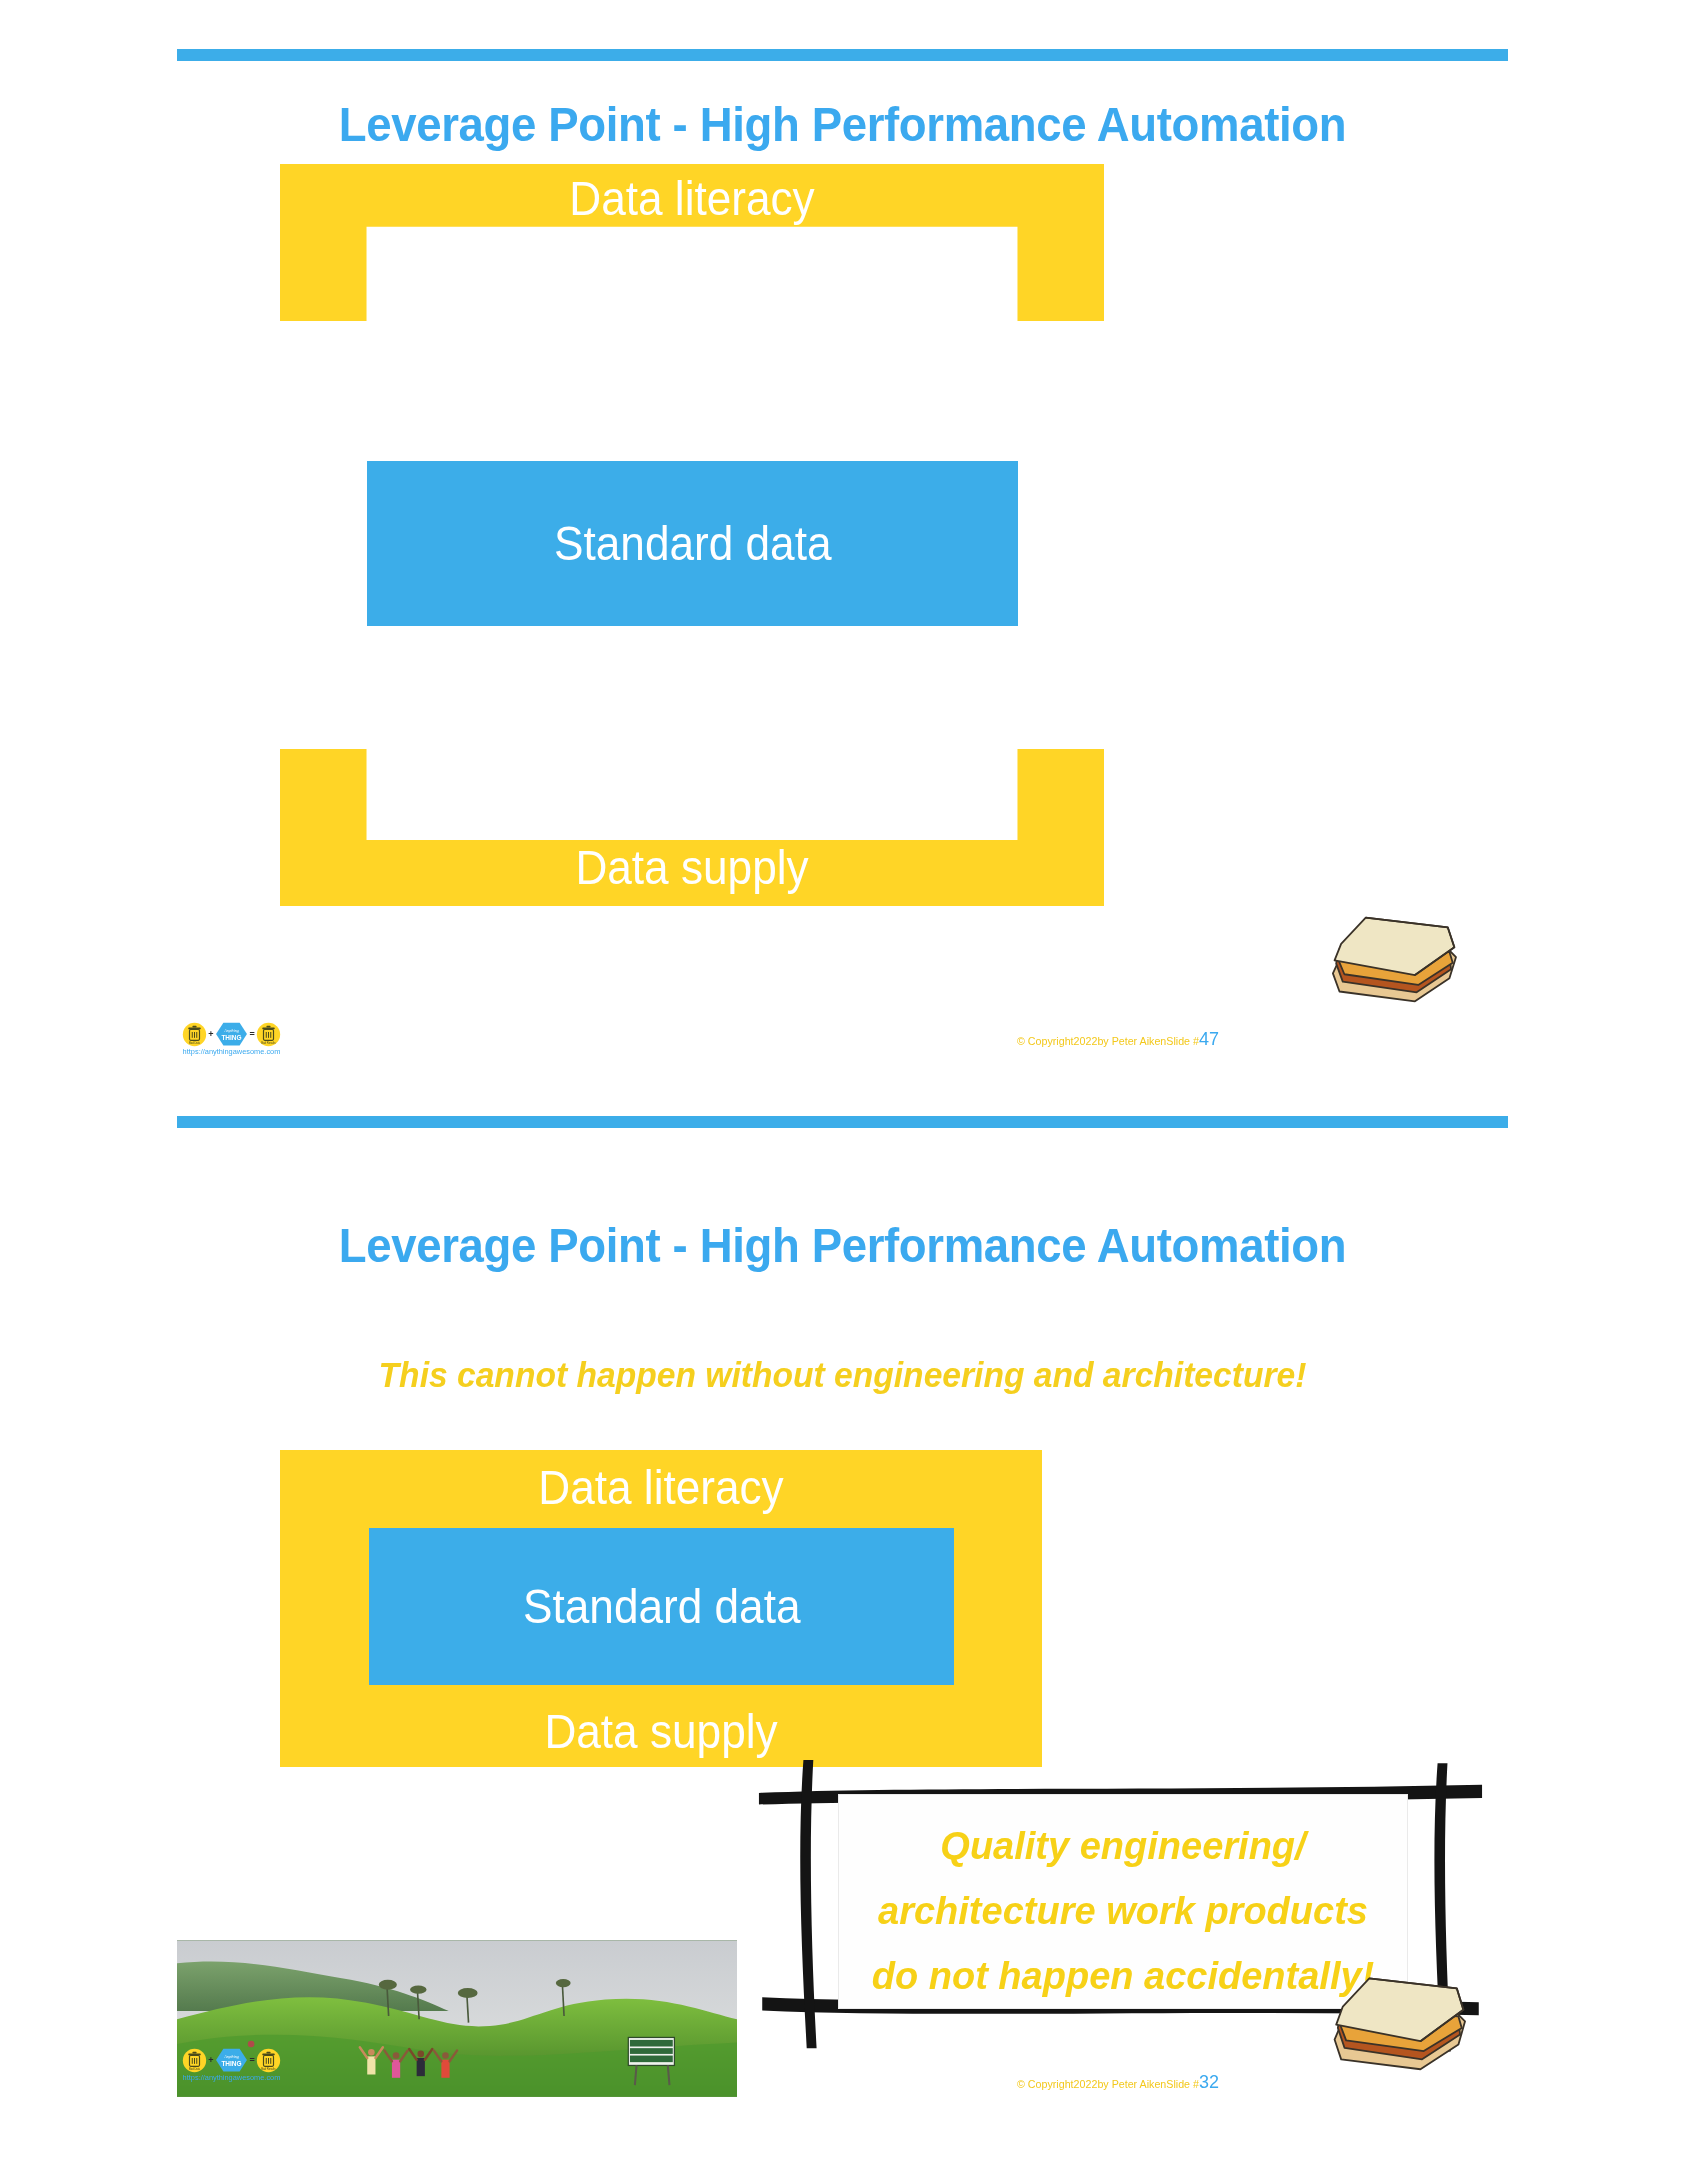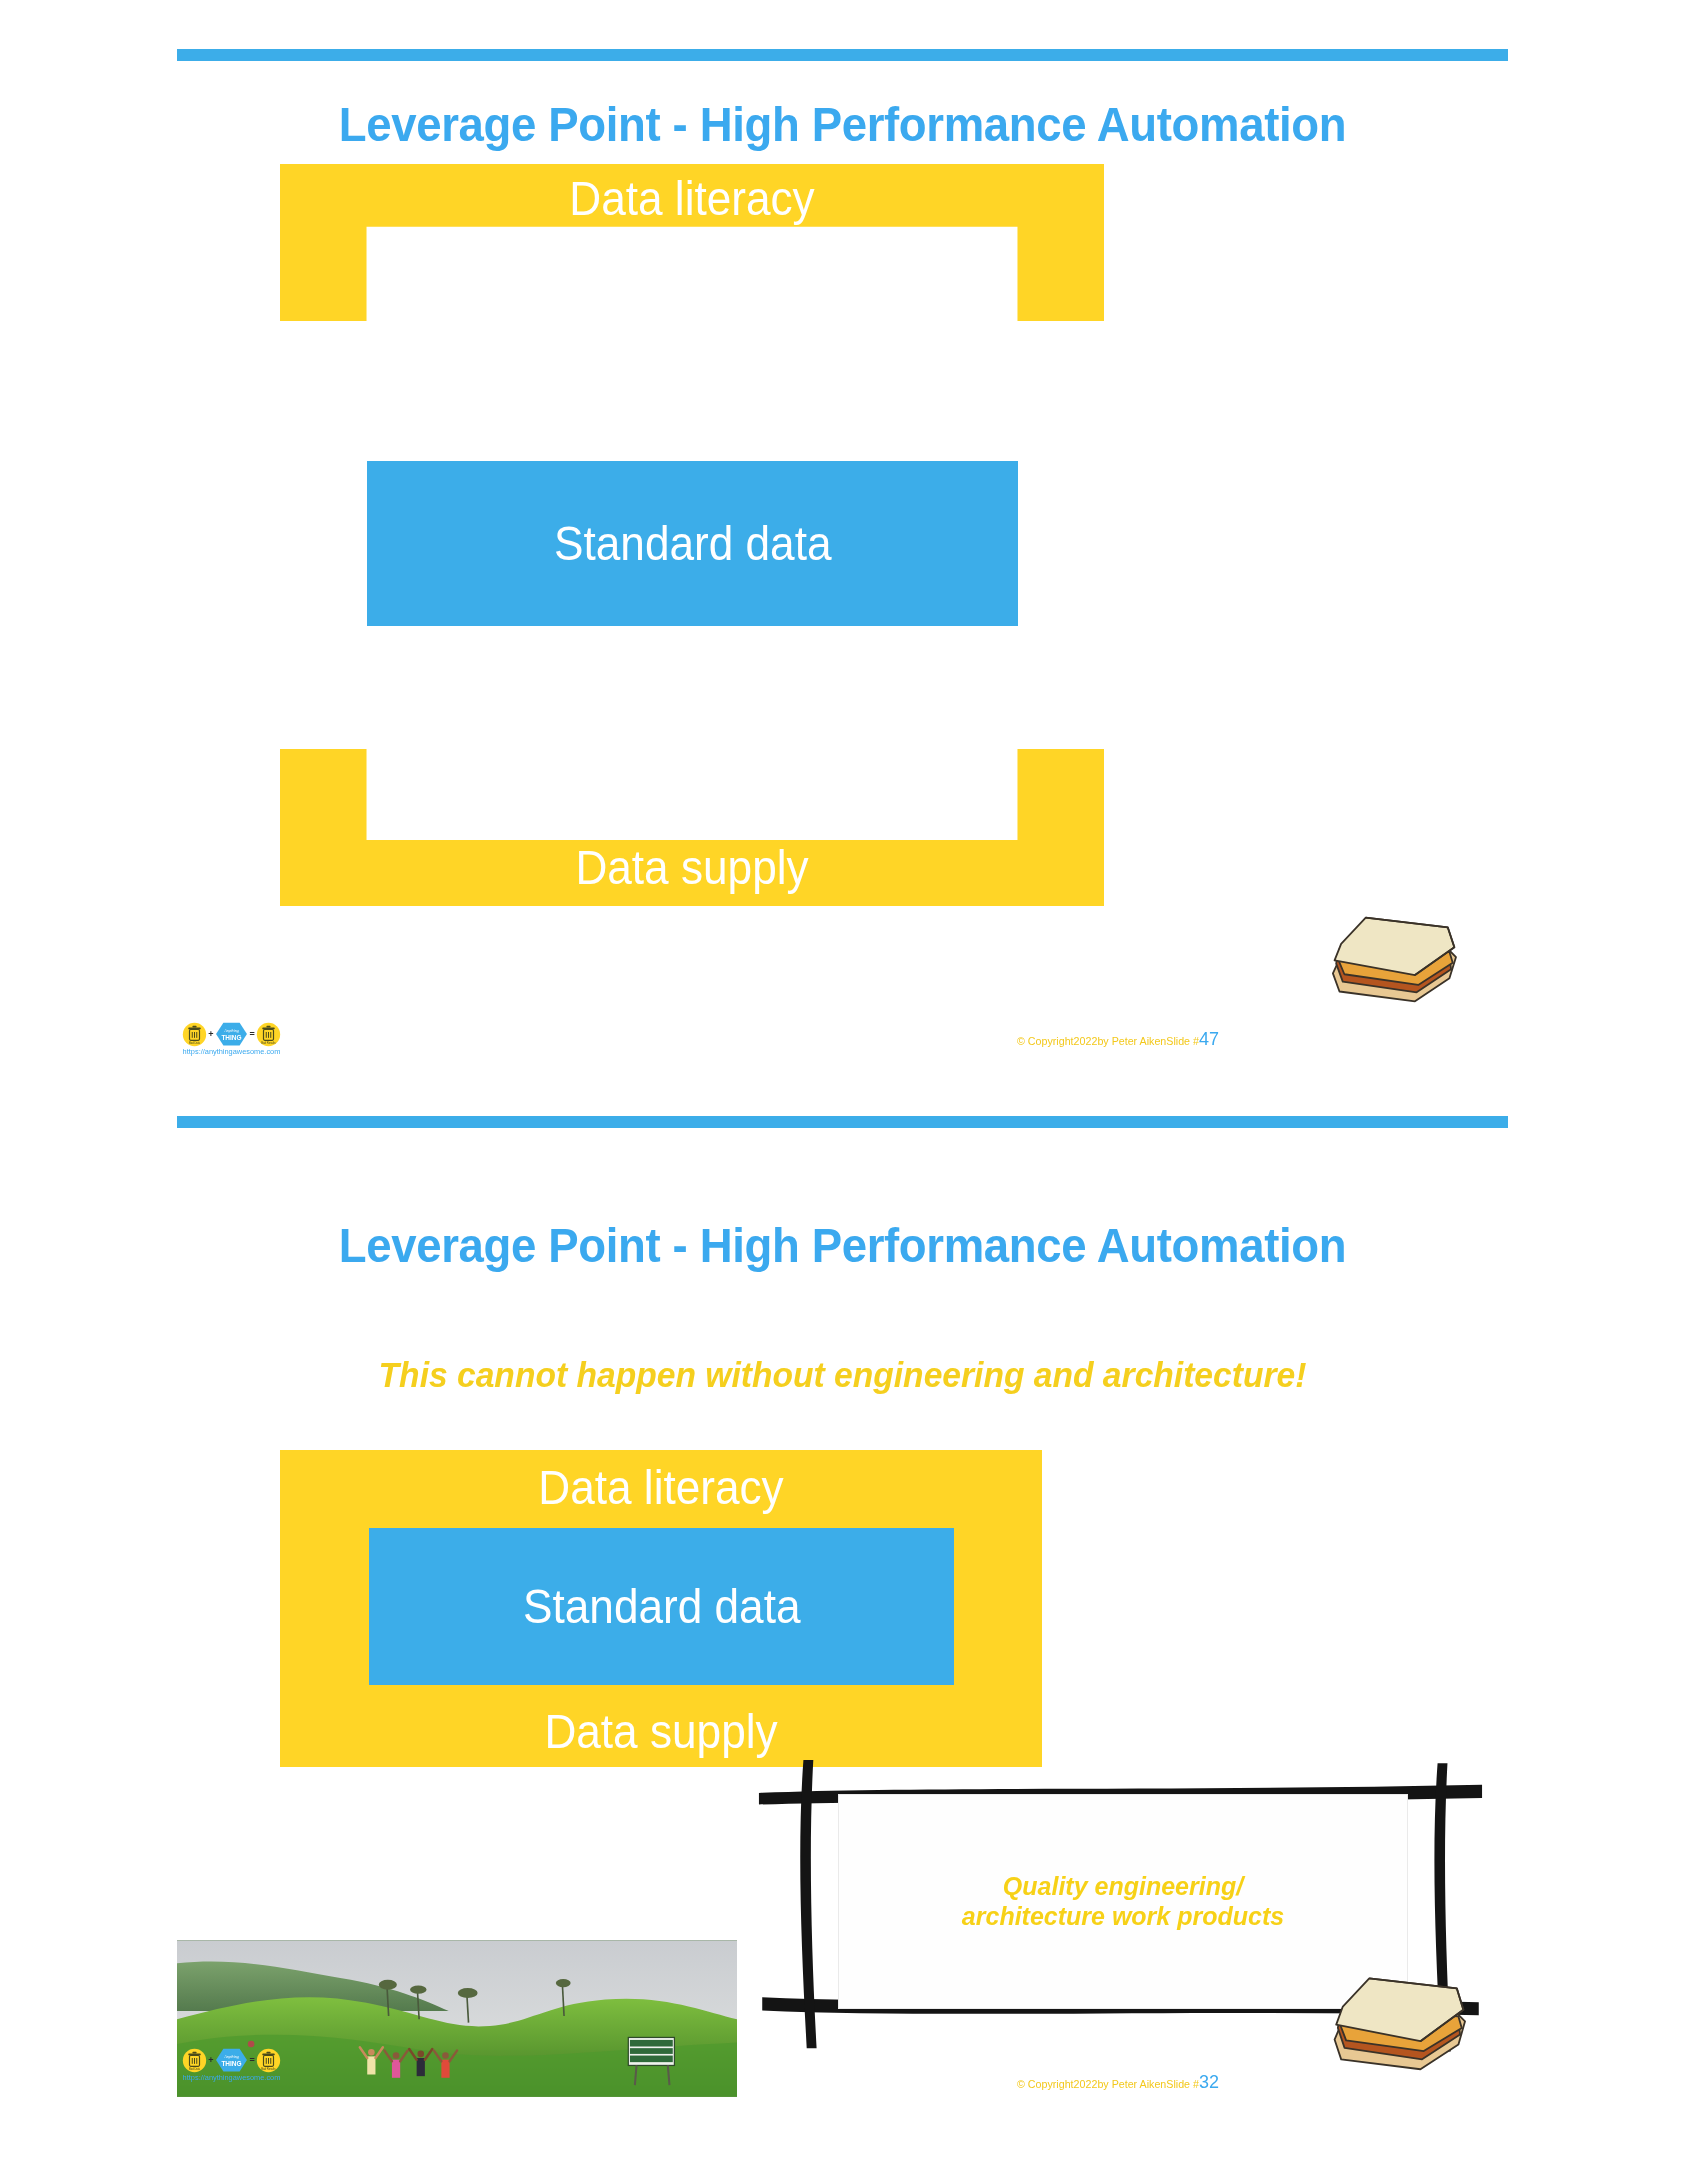--- a/index.html
+++ b/index.html
@@ -190,24 +190,25 @@
     display: flex;
     flex-direction: column;
     align-items: center;
     justify-content: center;
   }
   .quote-line {
     color: #f7d117;
     font-family: "Liberation Sans", sans-serif;
     font-weight: bold;
     font-style: italic;
-    font-size: 25px;
+    font-size: 38px;
     line-height: 1.18;
     text-align: left;
     white-space: nowrap;
+    margin-top: 20px;
   }
 
   
   .photo {
     position: absolute;
     left: 0px;
     top: 824px;
     width: 560px;
     height: 157px;
     overflow: hidden;
@@ -387,20 +388,21 @@
           <path d="M10 300 C 230 310, 560 298, 880 306 L 880 322 C 560 314, 230 326, 10 316 Z"></path>
 
           <path d="M60 12 C 52 120, 58 250, 64 362 L 76 362 C 70 250, 66 120, 72 12 Z"></path>
 
           <path d="M830 16 C 822 124, 828 252, 834 366 L 846 366 C 840 252, 836 124, 842 16 Z"></path>
         </g>
       </svg>
       <div class="quote-inner-box">
         <div class="quote-line">Quality engineering/</div>
         <div class="quote-line">architecture work products</div>
+        <div class="quote-line">do not happen accidentally!</div>
       </div>
     </div>
 
     <div class="photo">
       <svg width="560" height="157" viewBox="0 0 680 190">
         <defs>
           <linearGradient id="skyG" x1="0" y1="0" x2="0" y2="1">
             <stop offset="0%" stop-color="#c9ccd0"></stop>
             <stop offset="100%" stop-color="#e2e4e3"></stop>
           </linearGradient>

